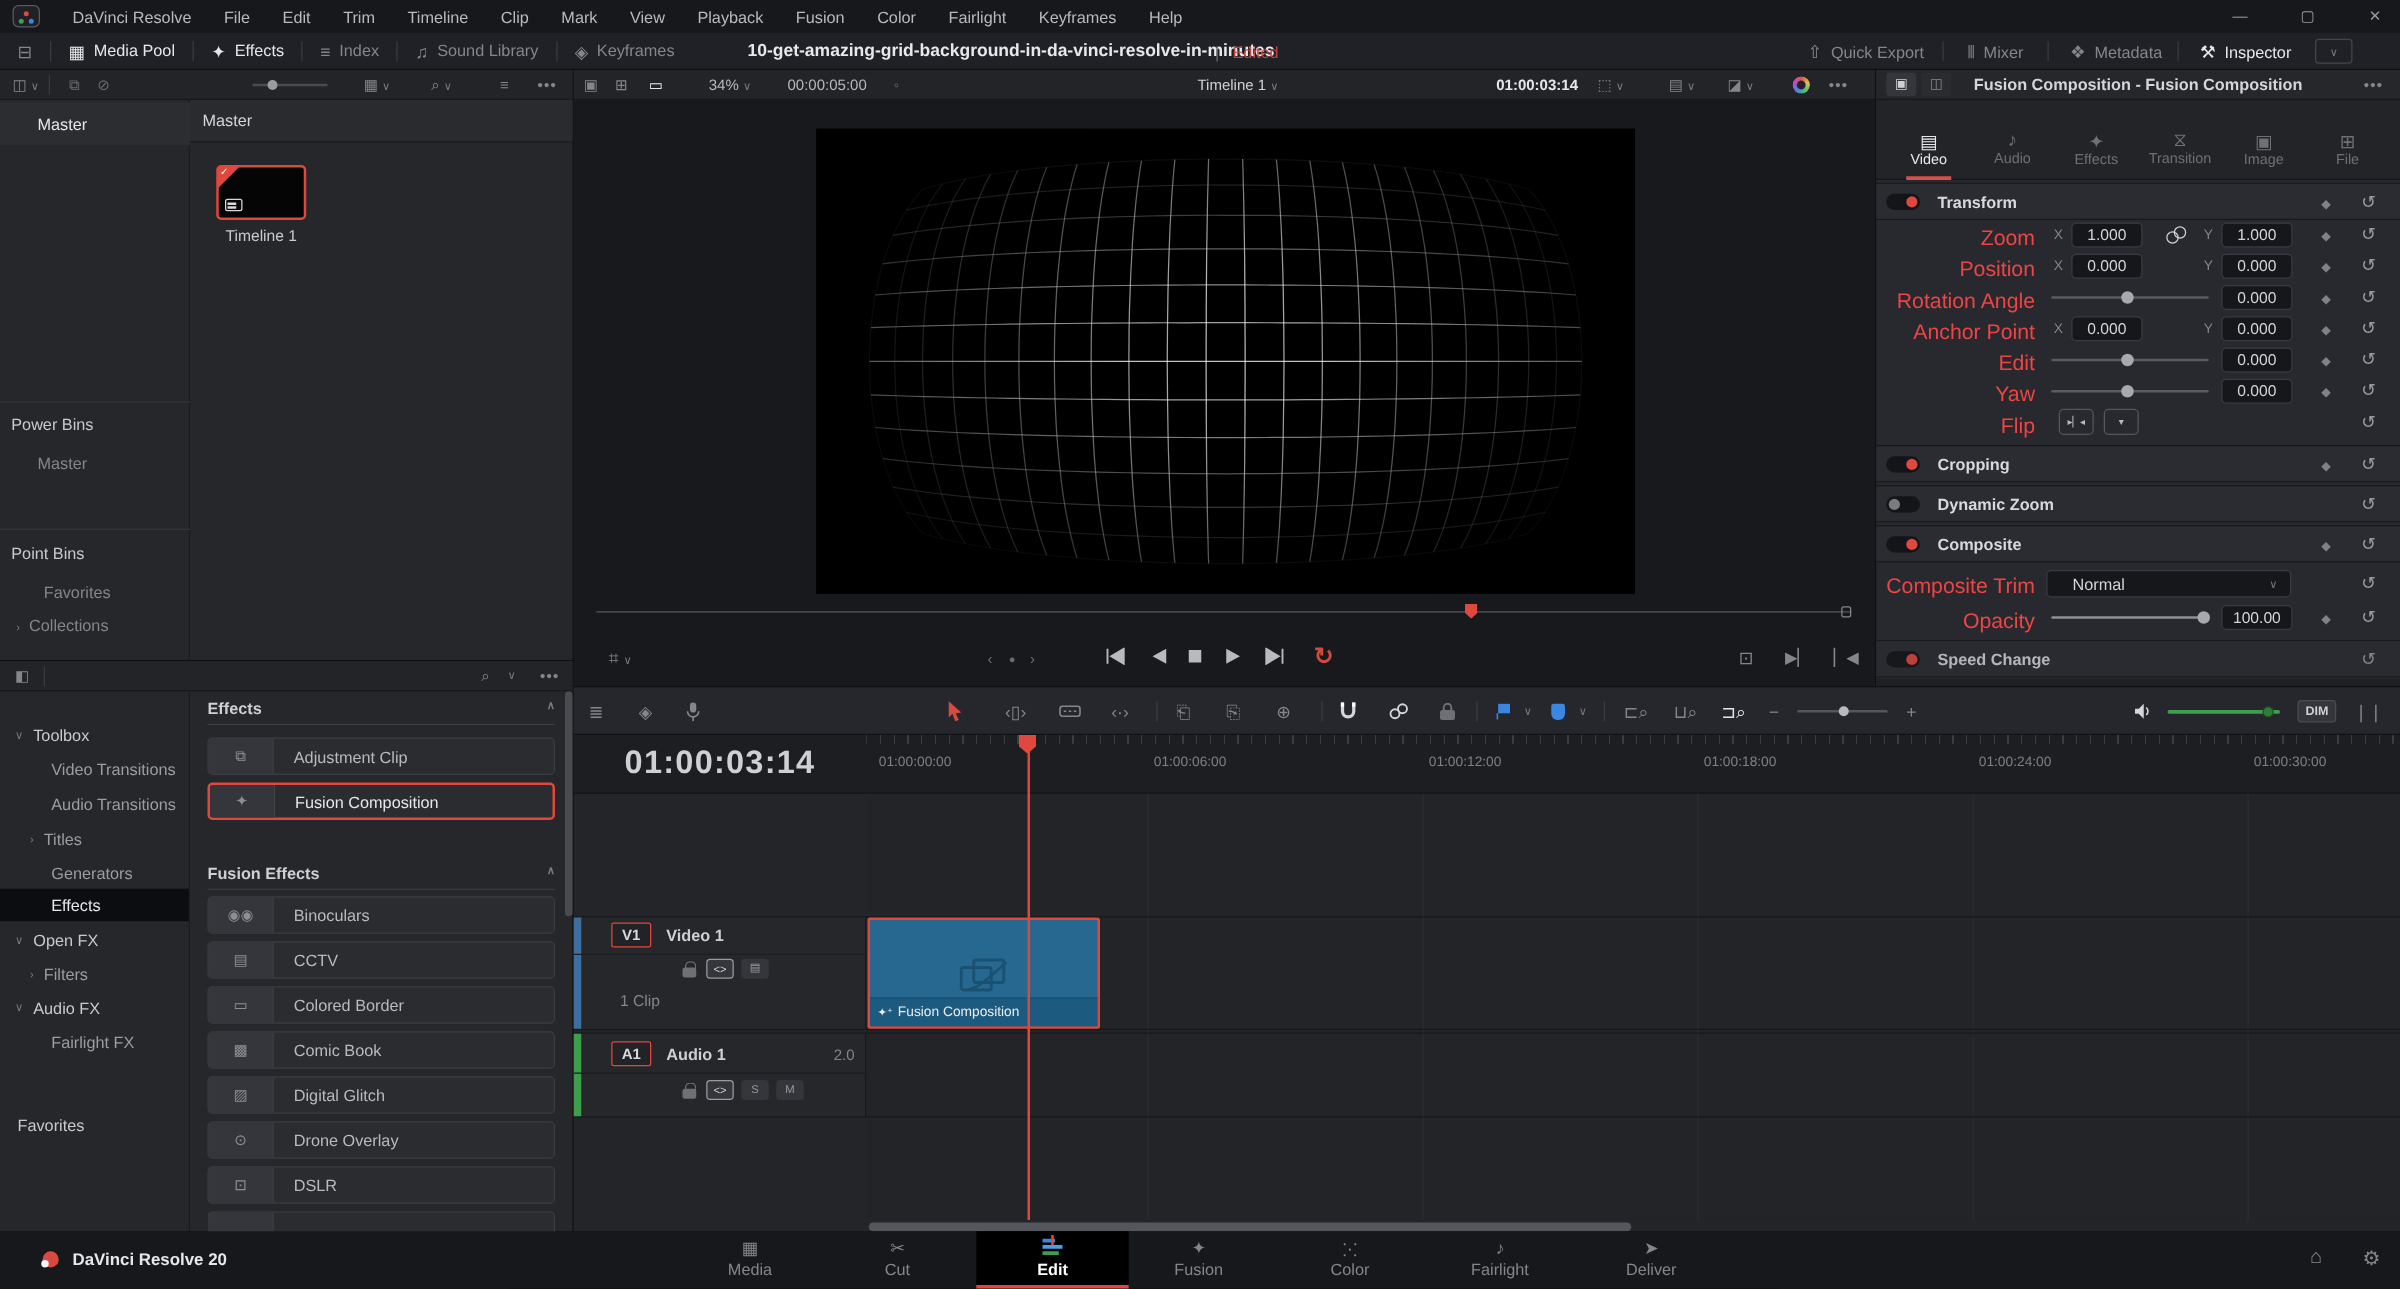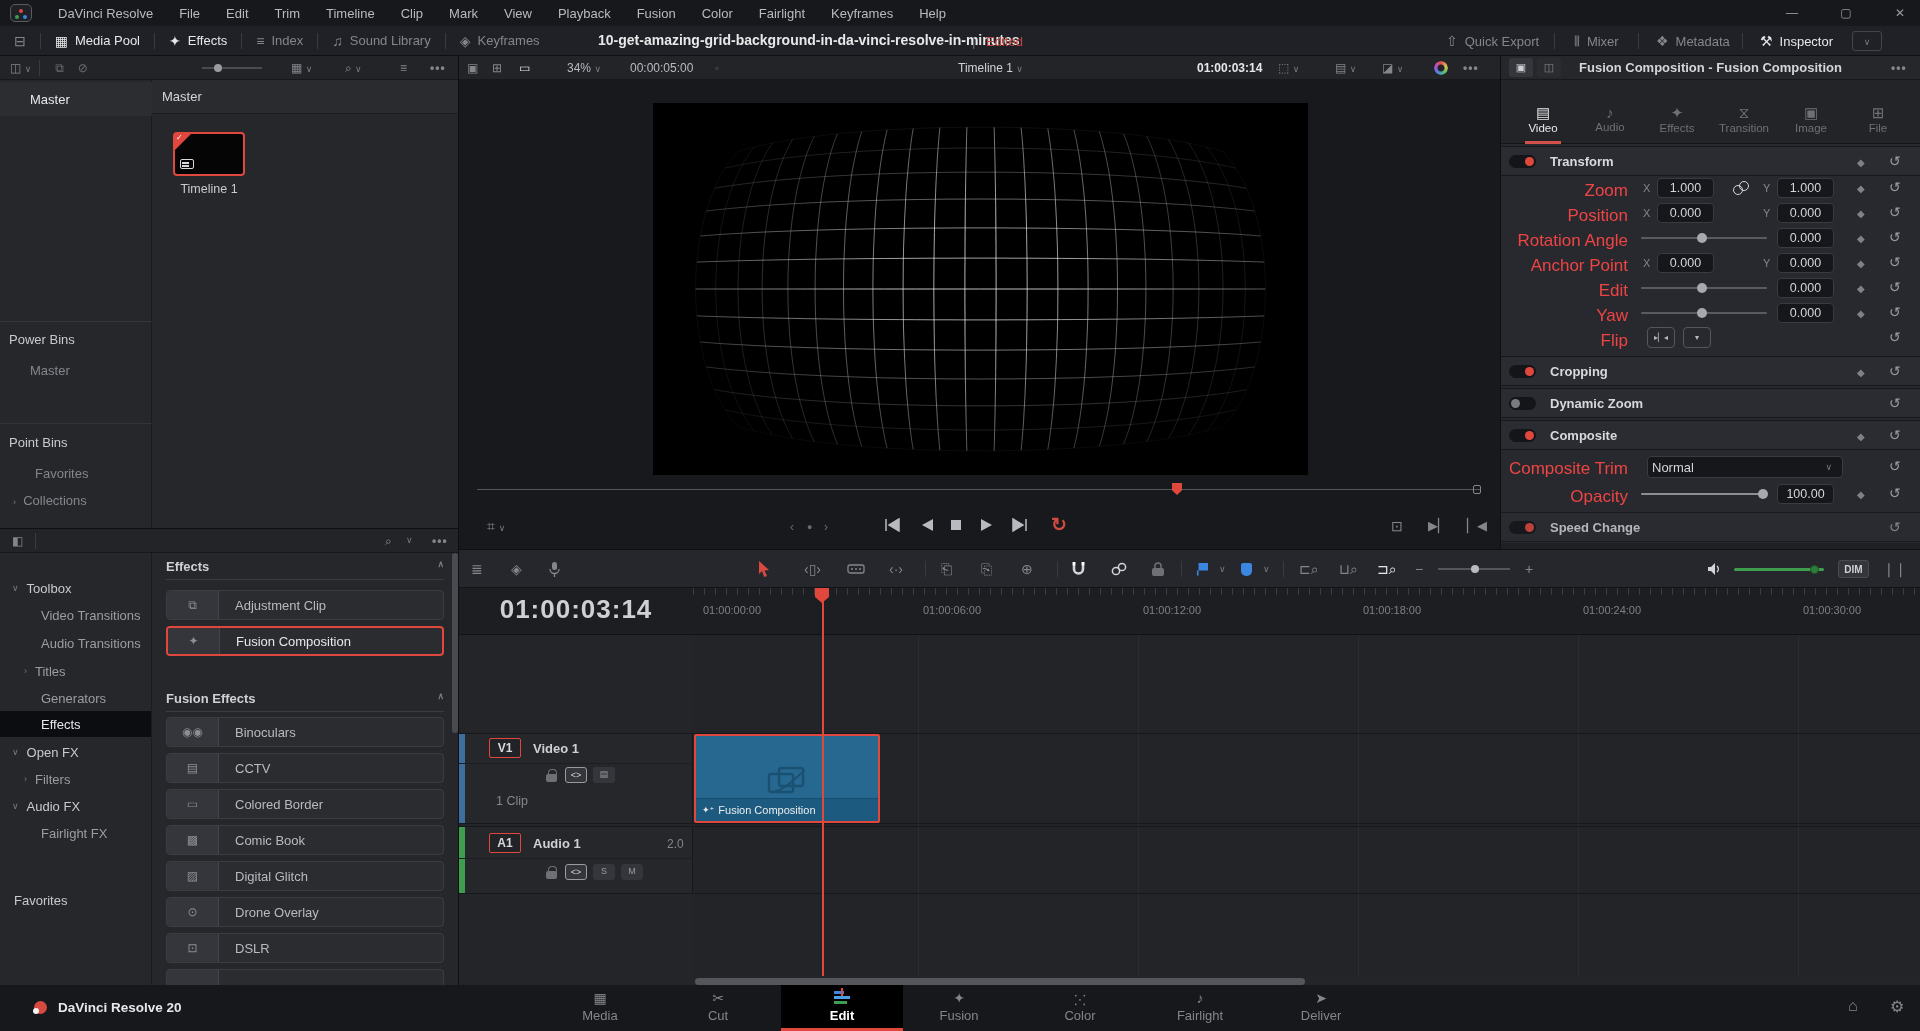--- a/index.html
+++ b/index.html
@@ -63,21 +63,21 @@
   .irow{position:absolute;left:0;width:100%;height:25px}
   .irow .rlabel{position:absolute;right:292px;top:5px;color:#ef4444;font-size:17px;white-space:nowrap}
   .axis{position:absolute;top:6px;color:#85868c;font-size:11px}
   .numbox{position:absolute;top:2px;width:57px;height:20px;background:#16171a;border:1px solid #3a3b42;border-radius:4px;color:#d4d5d8;font-size:12.5px;text-align:center;line-height:19px}
   .slider{position:absolute;top:11px;height:2px;background:#5a5b61;border-radius:1px}
   .slider .kn{position:absolute;top:-4px;width:10px;height:10px;border-radius:50%;background:#a8a9ae}
   .linkic{position:absolute;width:16px;height:14px}
   .linkic::before,.linkic::after{content:"";position:absolute;width:8px;height:8px;border:1.5px solid #d4d5d8;border-radius:50%}
   .linkic::before{left:0;top:4px}.linkic::after{left:6px;top:0}
   .flipbtn{position:absolute;top:1px;width:28px;height:21px;border:1px solid #55565c;border-radius:4px;color:#b9bac0;font-size:8px;text-align:center;line-height:20px}
-  .ddown{position:absolute;left:146px;top:2px;width:196px;height:22px;background:#16171a;border:1px solid #3a3b42;border-radius:4px;color:#d4d5d8;font-size:13px;line-height:21px;padding-left:4px}
+  .ddown{position:absolute;left:136px;top:2px;width:196px;height:22px;background:#16171a;border:1px solid #3a3b42;border-radius:4px;color:#d4d5d8;font-size:13px;line-height:21px;padding-left:20px}
   
   #timeline{left:459px;top:549px;width:1461px;height:436px;background:#242529;border-top:1px solid #0e0f12}
   #tltoolbar{position:absolute;left:0;top:0;width:100%;height:38px;background:#26272c;border-bottom:1px solid #121316;}
   .tlico{position:absolute;top:0;height:38px;display:flex;align-items:center;color:#85868c;font-size:14px}
   #ruler{position:absolute;left:0;top:38px;width:100%;height:47px;background:#1d1e22;border-bottom:1px solid #121316}
   .ticks{position:absolute;left:234px;top:0;right:0;height:7px;background:repeating-linear-gradient(90deg,#3c3d42 0 1px,transparent 1px 11px)}
   .rlbl{position:absolute;top:16px;color:#7f8085;font-size:11px}
   .bigtc{position:absolute;left:0;top:6px;width:234px;text-align:center;font-size:26px;font-weight:bold;color:#cfd0d3;letter-spacing:1px}
   .hline{position:absolute;left:0;width:100%;height:1px;background:#17181c}
   .vgrid{position:absolute;top:85px;width:1px;height:341px;background:#2c2d32}

